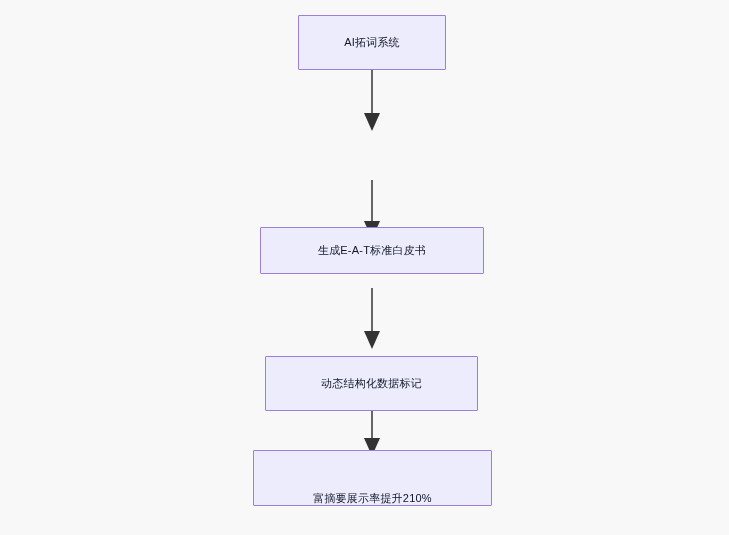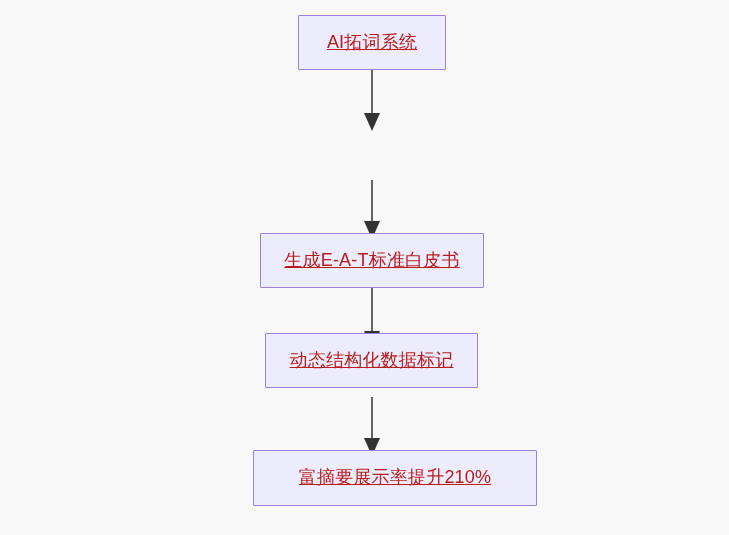--- a/index.html
+++ b/index.html
@@ -32,26 +32,25 @@
     box-sizing: border-box;
     background: #ececfd;
     border: 1.5px solid #9d7fd9;
     border-radius: 1px;
     display: flex;
     align-items: center;
     justify-content: center;
     text-align: center;
   }
   .node-label {
-    color: #b91c1c;
-    font-size: 18px;
+    color: #0f172a;
+    font-size: 11px;
     line-height: 1.2;
     letter-spacing: 0.2px;
     white-space: nowrap;
-    text-decoration: underline;
   }
 </style>
 </head>
 <body>
 
 <div id="flowchart">
 
   <svg class="edge-layer" viewBox="0 0 729 535" width="729" height="535" xmlns="http://www.w3.org/2000/svg">
     <defs>
       <marker id="arrowhead" markerWidth="9" markerHeight="8" refX="1.5" refY="4" orient="auto" markerUnits="strokeWidth">
@@ -71,25 +70,25 @@
     <g>
       <line x1="372" y1="397" x2="372" y2="441" stroke="#666666" stroke-width="2" marker-end="url(#arrowhead)"></line>
     </g>
   </svg>
 
   <div class="node" style="left:298px; top:15px; width:148px; height:55px;">
     <span class="node-label">AI拓词系统</span>
   </div>
 
 
-  <div class="node" style="left:260px; top:233px; width:224px; height:55px;">
+  <div class="node" style="left:260px; top:227px; width:224px; height:47px;">
     <span class="node-label">生成E-A-T标准白皮书</span>
   </div>
 
-  <div class="node" style="left:265px; top:333px; width:213px; height:55px;">
+  <div class="node" style="left:265px; top:356px; width:213px; height:55px;">
     <span class="node-label">动态结构化数据标记</span>
   </div>
 
-  <div class="node" style="left:253px; top:450px; width:284px; height:56px;">
+  <div class="node" style="left:253px; top:450px; width:239px; height:56px;align-items:flex-end;">
     <span class="node-label">富摘要展示率提升210%</span>
   </div>
 
 </div>
 
 </body></html>

